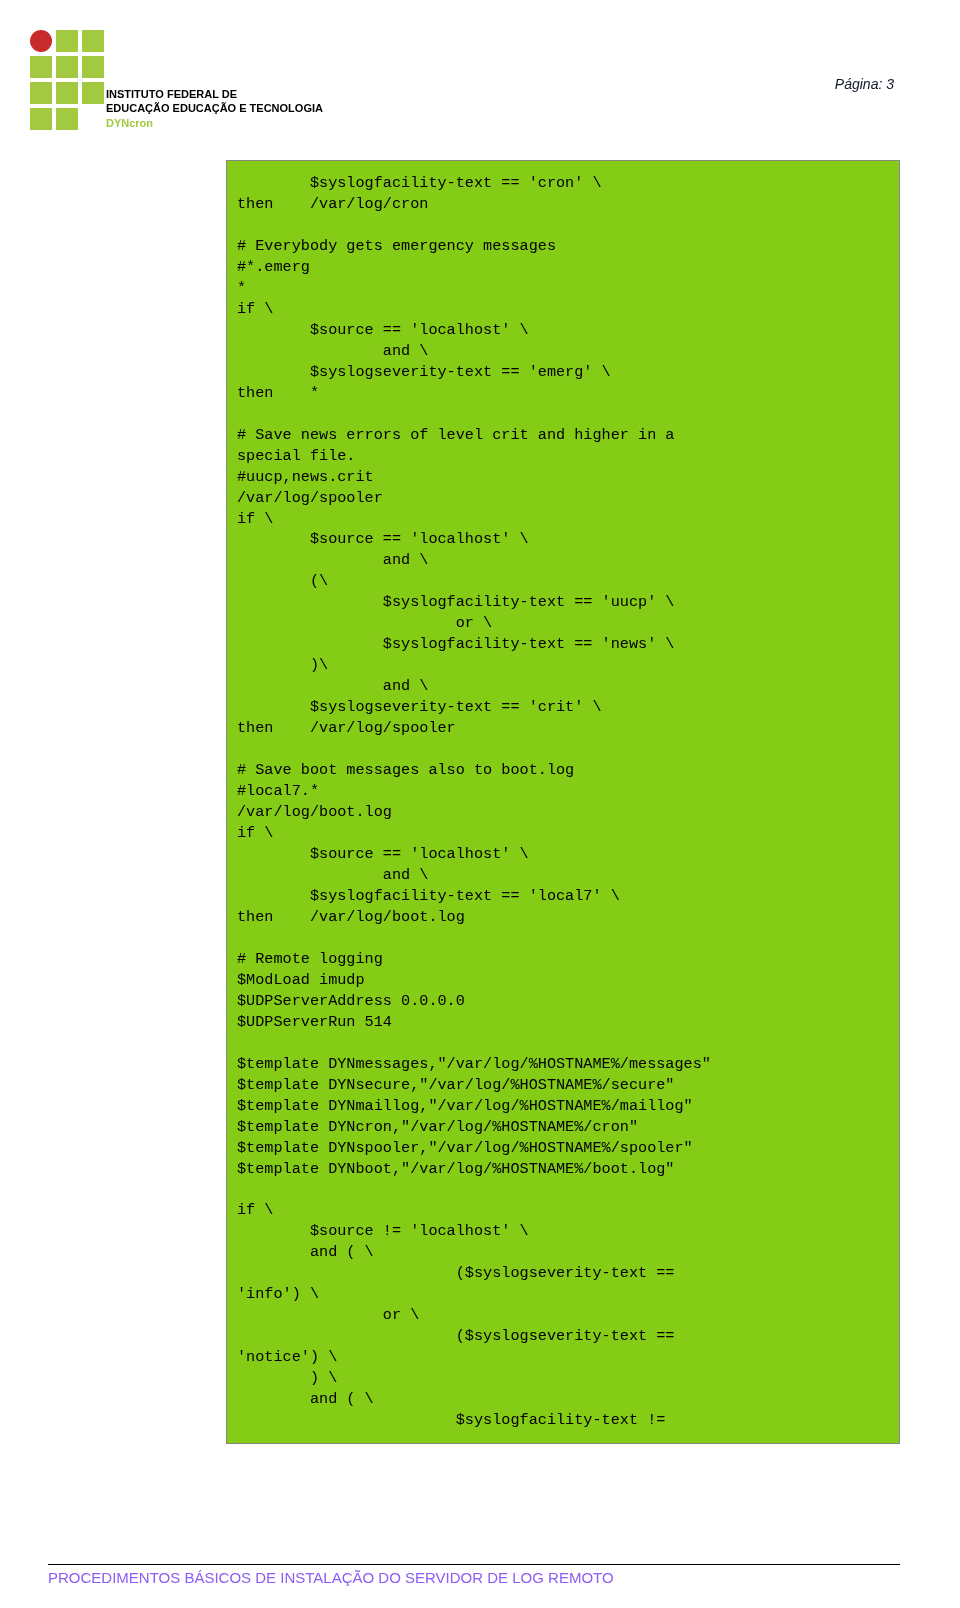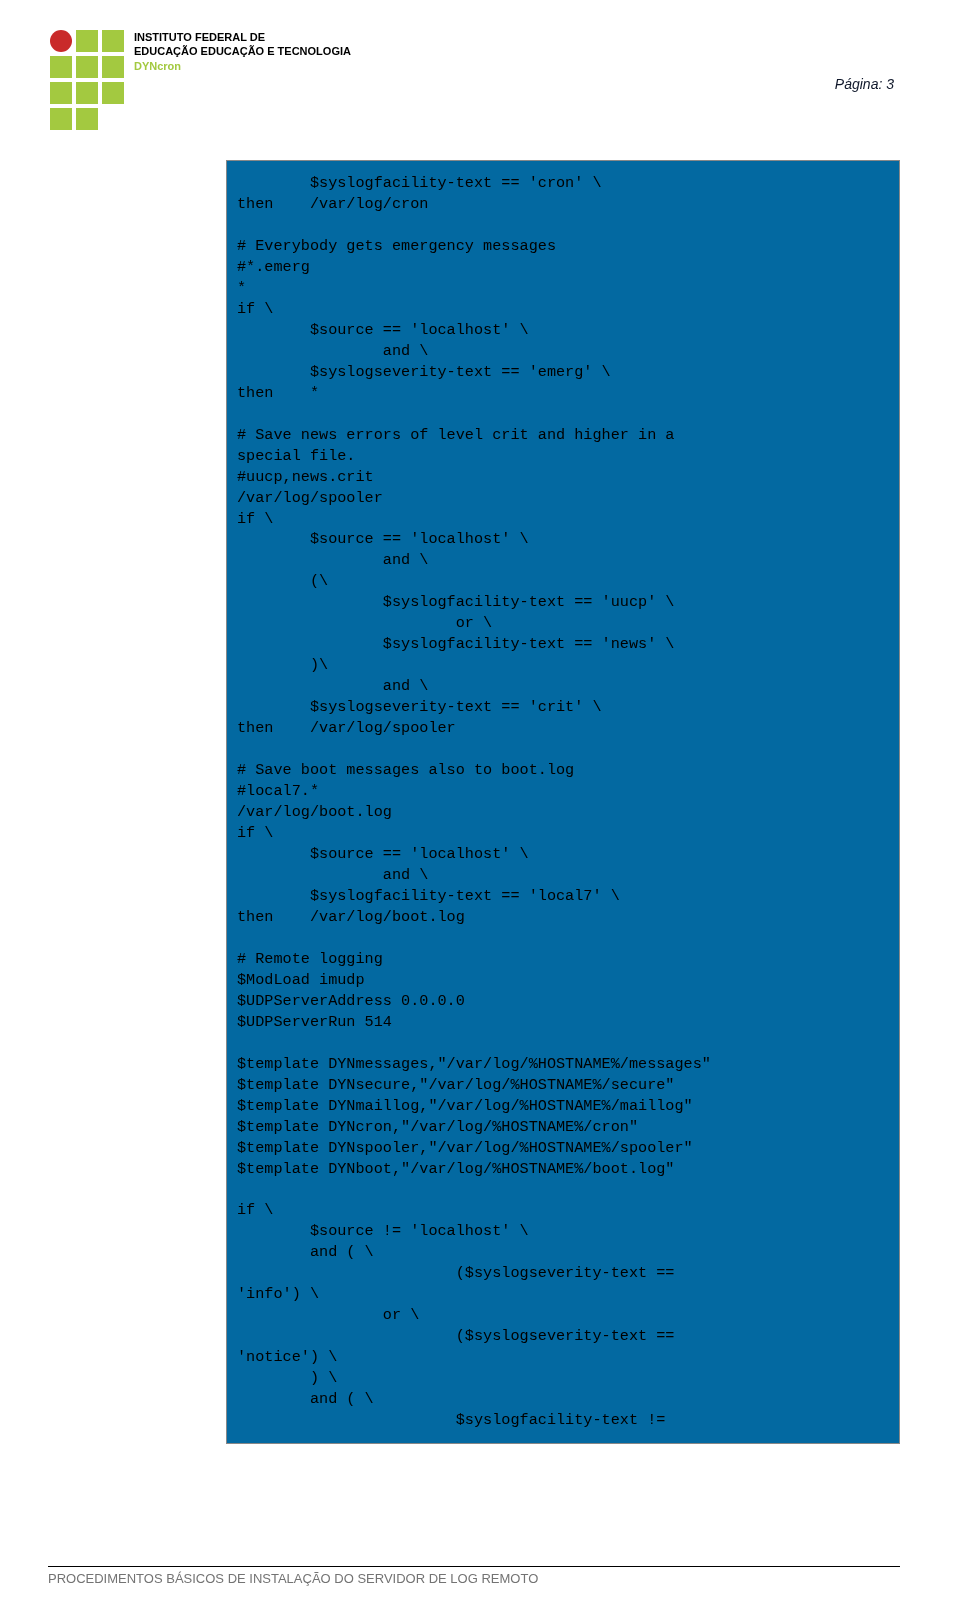--- a/index.html
+++ b/index.html
@@ -9,23 +9,22 @@
     background: #ffffff;
     font-family: Arial, Helvetica, sans-serif;
     position: relative;
   }
   .header {
     position: relative;
     padding: 30px 40px 20px 30px;
   }
   .logo-block {
     display: flex;
-    align-items: flex-start;
-    gap: 10px;
-    margin-left: 20px;
+    align-items: flex-end;
+    gap: 2px;
   }
   .logo-grid {
     display: grid;
     grid-template-columns: repeat(3, 22px);
     grid-template-rows: repeat(4, 22px);
     gap: 4px;
   }
   .sq { width: 22px; height: 22px; }
   .green { background: #a3c940; }
   .red { background: #c92a2a; border-radius: 50%; }
@@ -41,38 +40,38 @@
     position: absolute;
     top: 76px;
     right: 66px;
     font-style: italic;
     font-size: 14px;
     color: #0f172a;
   }
   .code-box {
     margin: 10px 60px 0 226px;
     border: 1px solid #888;
-    background: #0369a1;
+    background: #84cc16;
     padding: 12px 10px;
     font-family: "Courier New", Courier, monospace;
     font-size: 15.2px;
     line-height: 1.38;
     color: #000;
     white-space: pre;
     overflow: hidden;
   }
   .footer {
     position: absolute;
     bottom: 22px;
     left: 48px;
     right: 60px;
     border-top: 1px solid #000;
     padding-top: 4px;
-    font-size: 13px;
-    color: #737373;
+    font-size: 15px;
+    color: #8b5cf6;
   }
 </style>
 </head>
 <body>
 
 <div class="header">
   <div class="logo-block">
     <div class="logo-grid">
       <div class="sq red"></div>
       <div class="sq green"></div>

